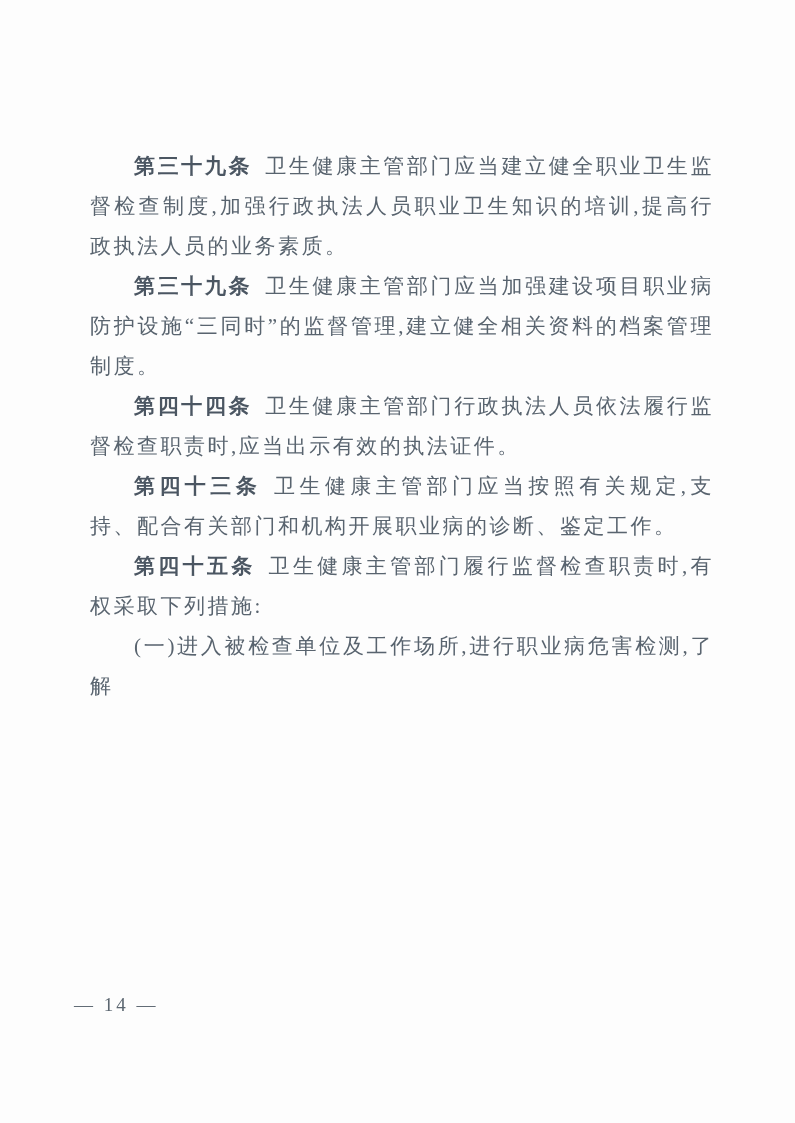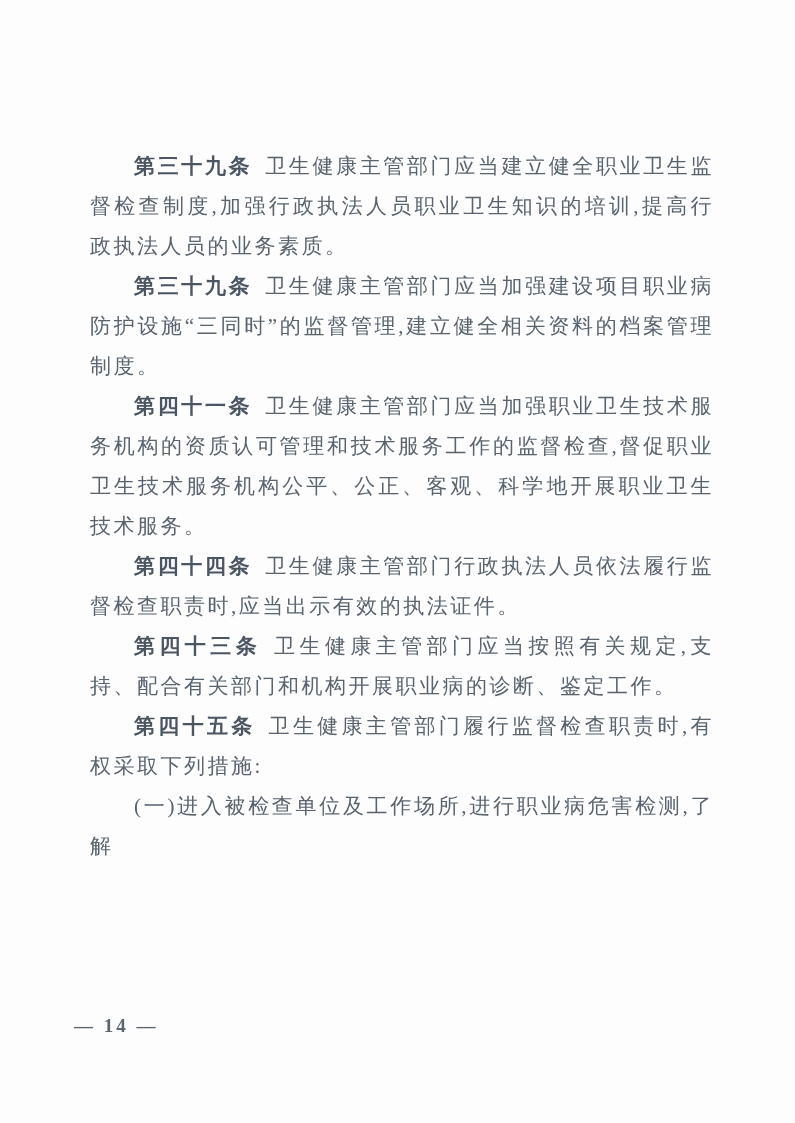--- a/index.html
+++ b/index.html
@@ -31,38 +31,36 @@
   }
   .lead {
     font-family: "Liberation Sans", "DejaVu Sans", sans-serif;
     font-weight: bold;
     color: #4b5662;
     margin-right: 13px;
   }
   .page-number {
     position: absolute;
     left: 74px;
-    top: 1012px;
+    top: 991px;
     font-size: 19px;
     line-height: 28px;
     letter-spacing: 3px;
     color: #5b6670;
-    font-weight: bold;
   }
 </style>
 </head>
 <body>
 
 <div class="paper">
   <div class="content">
   <p class="para"><b class="lead">第三十九条</b><span>卫生健康主管部门应当建立健全职业卫生监督检查制度,加强行政执法人员职业卫生知识的培训,提高行政执法人员的业务素质。</span></p>
 
   <p class="para"><b class="lead">第三十九条</b><span>卫生健康主管部门应当加强建设项目职业病防护设施“三同时”的监督管理,建立健全相关资料的档案管理制度。</span></p>
 
-  <p class="para"><b class="lead">第四十一条</b><span>卫生健康主管部门应当加强职业卫生技术服务机构的资质认可管理和技术服务工作的监督检查,督促职业卫生技术服务机构公平、公正、客观、科学地开展职业卫生技术服务。</span></p>
 
 
   <p class="para"><b class="lead">第四十四条</b><span>卫生健康主管部门行政执法人员依法履行监督检查职责时,应当出示有效的执法证件。</span></p>
 
   <p class="para"><b class="lead">第四十三条</b><span>卫生健康主管部门应当按照有关规定,支持、配合有关部门和机构开展职业病的诊断、鉴定工作。</span></p>
 
 
   <p class="para"><b class="lead">第四十五条</b><span>卫生健康主管部门履行监督检查职责时,有权采取下列措施:</span></p>
 
   <p class="para"><span>(一)进入被检查单位及工作场所,进行职业病危害检测,了解</span></p>

